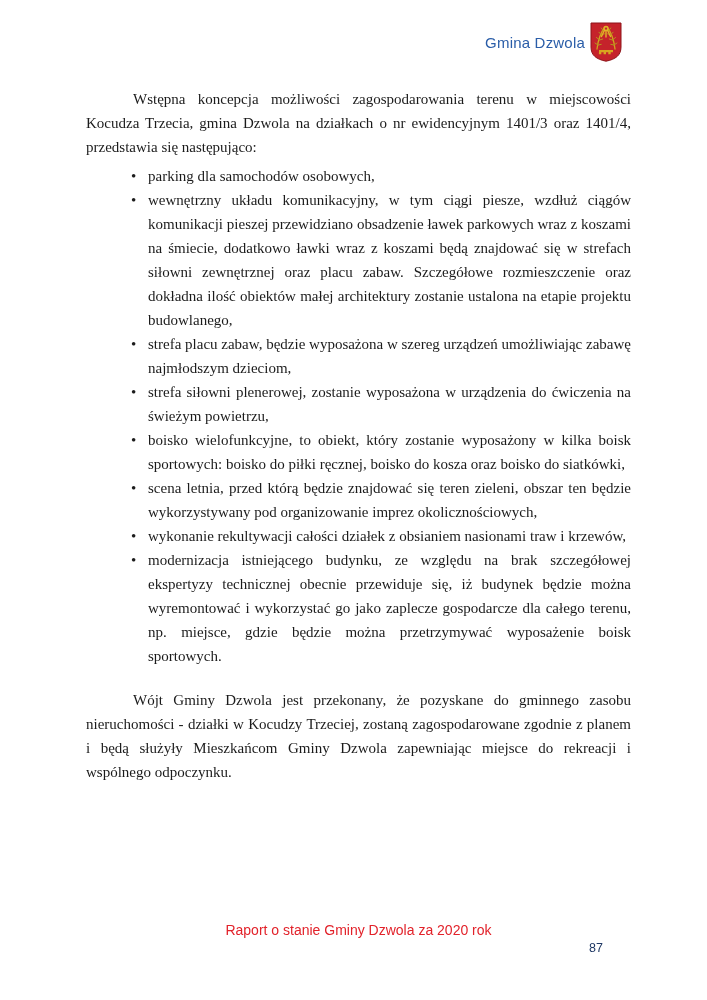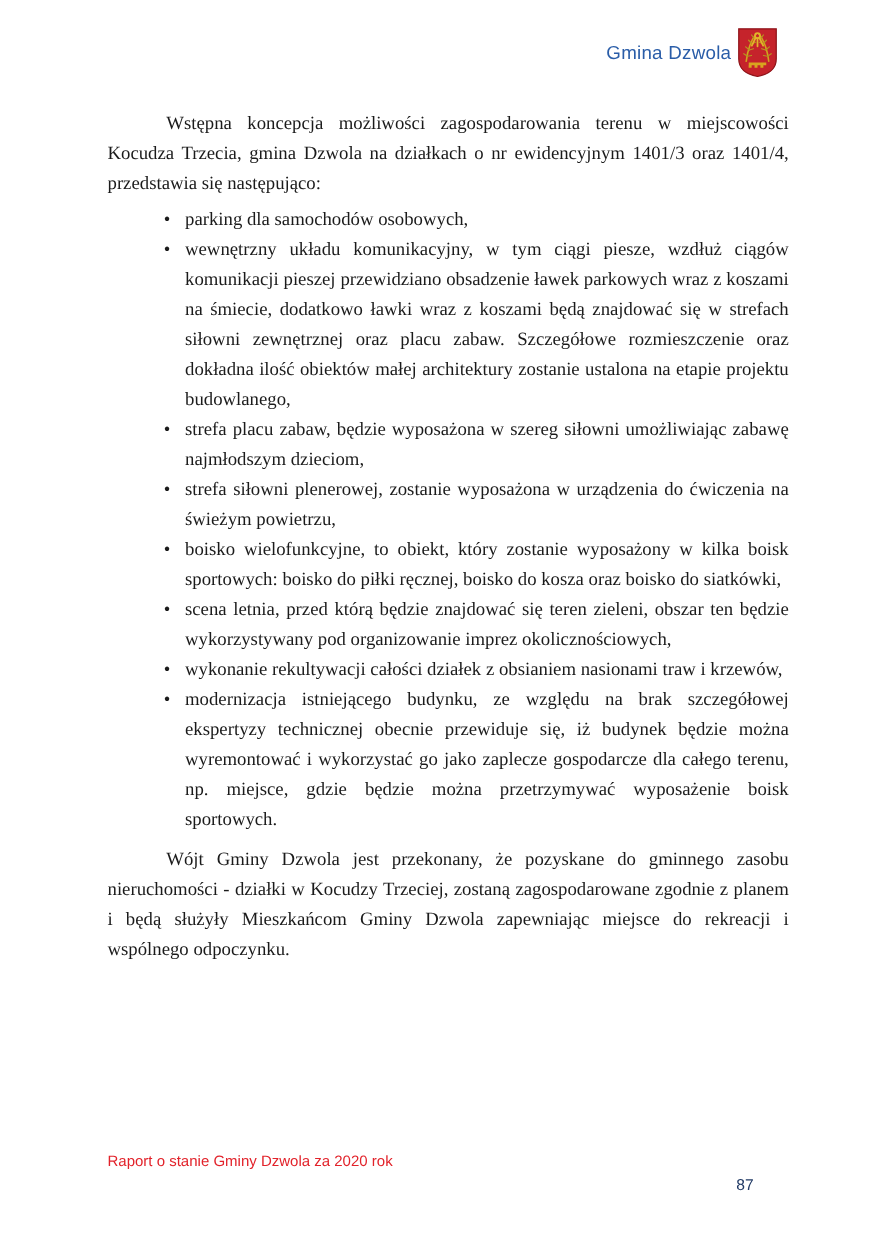--- a/index.html
+++ b/index.html
@@ -60,30 +60,30 @@
     position: relative;
     padding-left: 62px;
   }
   .bullet-item::before {
     content: "\2022";
     position: absolute;
     left: 45px;
     top: 0;
   }
   .closing {
-    margin-top: 8px;
+    margin-top: 20px;
   }
   .footer-title {
     position: absolute;
     top: 922px;
     left: 86px;
     width: 545px;
-    text-align: left;
+    text-align: center;
     font-family: "Liberation Sans", sans-serif;
-    font-size: 12px;
+    font-size: 14px;
     color: #E2222A;
     white-space: nowrap;
   }
   .page-number {
     position: absolute;
     top: 941px;
     right: 104px;
     font-family: "Liberation Sans", sans-serif;
     font-size: 12.5px;
     color: #1F3864;
@@ -125,21 +125,21 @@
 
         <li class="bullet-item">
           <span>parking dla samochodów osobowych,</span>
         </li>
 
         <li class="bullet-item">
           <span>wewnętrzny układu komunikacyjny, w tym ciągi piesze, wzdłuż ciągów komunikacji pieszej przewidziano obsadzenie ławek parkowych wraz z koszami na śmiecie, dodatkowo ławki wraz z koszami będą znajdować się w strefach siłowni zewnętrznej oraz placu zabaw. Szczegółowe rozmieszczenie oraz dokładna ilość obiektów małej architektury zostanie ustalona na etapie projektu budowlanego,</span>
         </li>
 
         <li class="bullet-item">
-          <span>strefa placu zabaw, będzie wyposażona w szereg siłowni umożliwiając zabawę najmłodszym dzieciom,</span>
+          <span>strefa placu zabaw, będzie wyposażona w szereg urządzeń umożliwiając zabawę najmłodszym dzieciom,</span>
         </li>
 
         <li class="bullet-item">
           <span>strefa siłowni plenerowej, zostanie wyposażona w urządzenia do ćwiczenia na świeżym powietrzu,</span>
         </li>
 
         <li class="bullet-item">
           <span>boisko wielofunkcyjne, to obiekt, który zostanie wyposażony w kilka boisk sportowych: boisko do piłki ręcznej, boisko do kosza oraz boisko do siatkówki,</span>
         </li>
 

